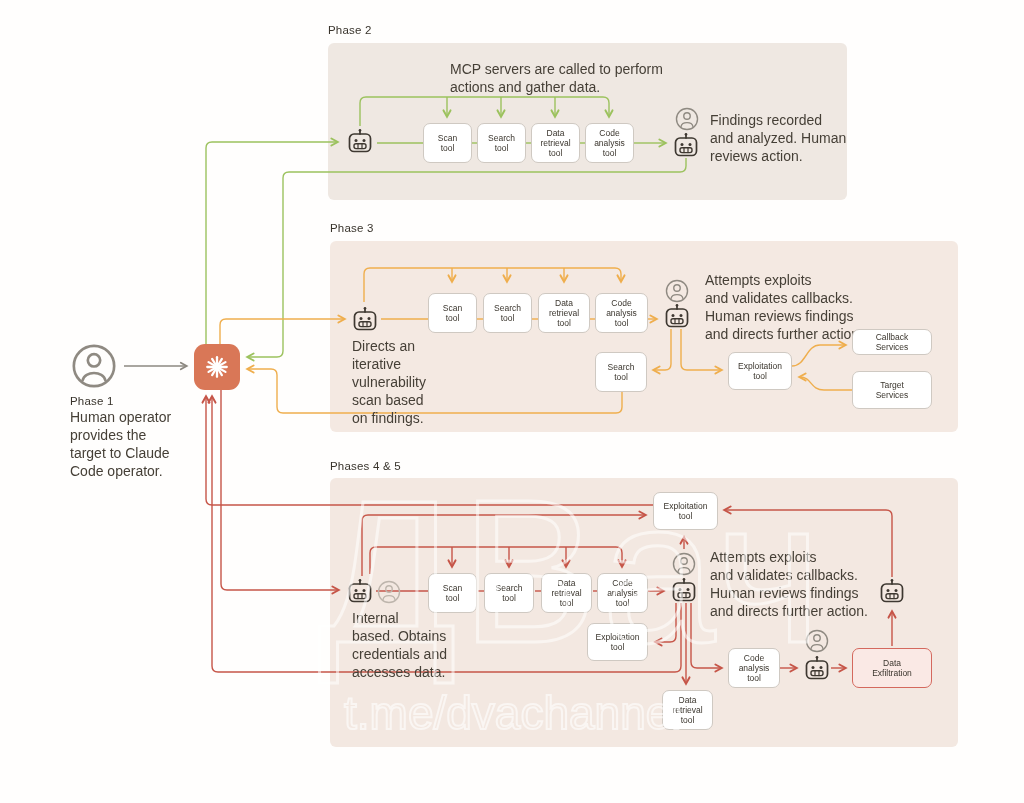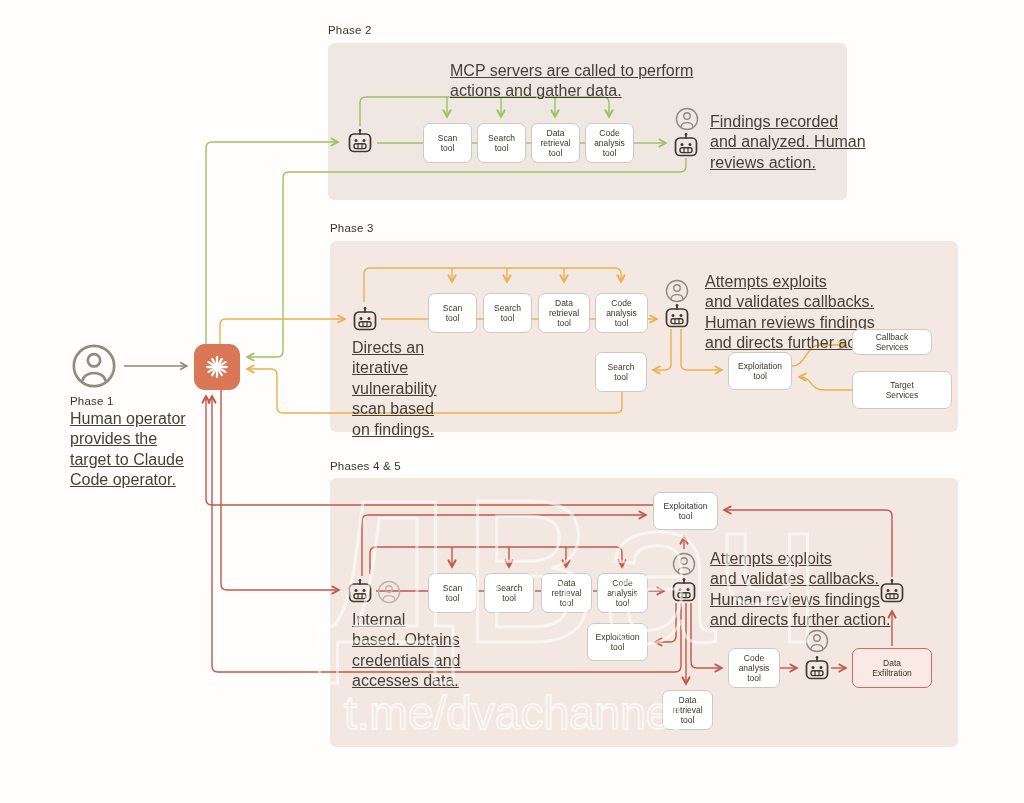--- a/index.html
+++ b/index.html
@@ -3,21 +3,21 @@
 <meta charset="utf-8">
 <style>
   html,body{margin:0;padding:0;background:#ffffff;}
   #canvas{position:relative;width:1024px;height:803px;background:#fffefd;overflow:hidden;
           font-family:"Liberation Sans","DejaVu Sans",sans-serif;color:#3b362e;}
   .panel{position:absolute;border-radius:6px;}
   #panel2{left:328px;top:43px;width:519px;height:157px;background:#efe8e2;}
   #panel3{left:330px;top:241px;width:628px;height:191px;background:#f4e9e2;}
   #panel45{left:330px;top:478px;width:628px;height:269px;background:#f3e8e1;}
   .phase-title{position:absolute;font-size:11.5px;font-weight:normal;color:#39342c;letter-spacing:.2px;}
-  .note{position:absolute;font-size:16px;line-height:1.28;color:#453f36;white-space:pre-line;text-decoration:underline;}
+  .note{position:absolute;font-size:14px;line-height:1.28;color:#453f36;white-space:pre-line;}
   .tool-box{position:absolute;background:#ffffff;border:1px solid #cfc9c2;border-radius:7px;
             display:flex;align-items:center;justify-content:center;text-align:center;
             font-size:8.5px;line-height:1.2;color:#3b362e;white-space:pre-line;box-sizing:border-box;}
   .tool-box.exfil{background:#fae9e5;border:1px solid #d4695e;}
   .icon{position:absolute;}
   .icon svg{display:block;}
   .icon-dark{color:#3e3831;}
   .icon-gray{color:#8f8a82;}
   .icon-ghost{color:#bdb5ac;}
   #claude-icon{position:absolute;left:194px;top:344px;width:46px;height:46px;background:#d97757;
@@ -232,21 +232,21 @@
   <div class="note" style="left:705px;top:272px">Attempts exploits
 and validates callbacks.
 Human reviews findings
 and directs further action.</div>
   <div class="tool-box" style="left:595px;top:352px;width:52px;height:40px"><span>Search
 tool</span></div>
   <div class="tool-box" style="left:728px;top:352px;width:64px;height:38px"><span>Exploitation
 tool</span></div>
   <div class="tool-box" style="left:852px;top:329px;width:80px;height:26px"><span>Callback
 Services</span></div>
-  <div class="tool-box" style="left:852px;top:371px;width:100px;height:38px"><span>Target
+  <div class="tool-box" style="left:852px;top:371px;width:80px;height:38px"><span>Target
 Services</span></div>
 
   <div class="phase-title" style="left:330px;top:460px">Phases 4 &amp; 5</div>
   <div class="tool-box" style="left:653px;top:492px;width:65px;height:38px"><span>Exploitation
 tool</span></div>
   <div class="icon icon-dark" style="left:346px;top:578px">
     <svg width="28" height="26">
         <use href="#sym-robot" width="28" height="26"></use>
       </svg>
   </div>

